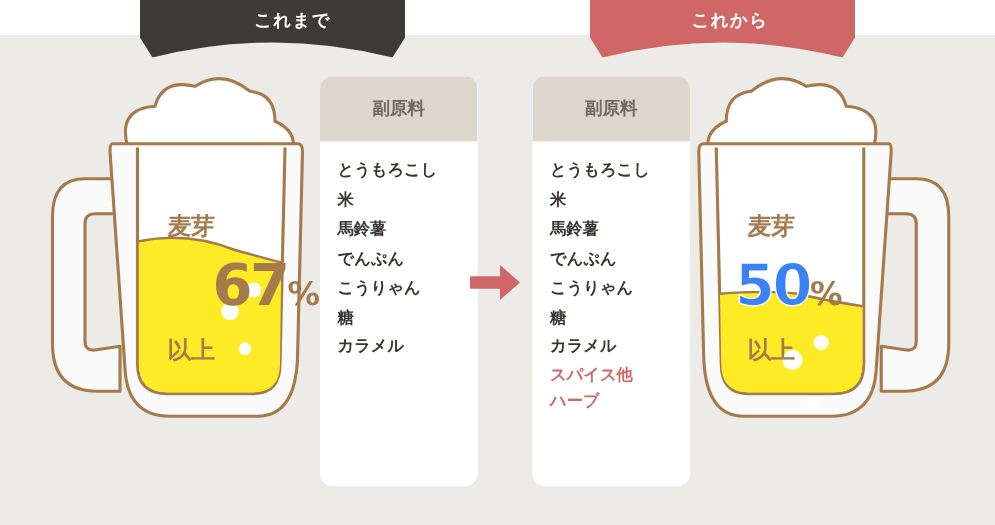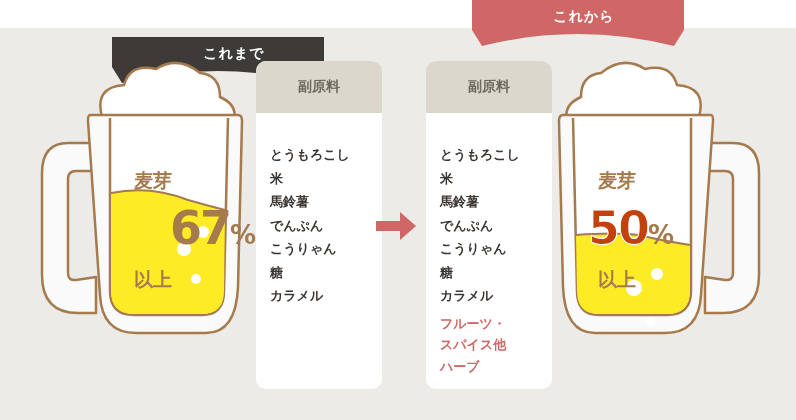--- a/index.html
+++ b/index.html
@@ -6,31 +6,31 @@
   body{width:796px;height:420px;position:relative;overflow:hidden;background:#ffffff;font-family:"DejaVu Sans","Liberation Sans",sans-serif;}
   .bg{position:absolute;left:0;top:28px;width:796px;height:392px;background:#ecebe7;}
   .banner{position:absolute;top:0;height:46px;}
   .banner svg{position:absolute;left:0;top:0;}
   .banner-label{position:absolute;left:0;right:0;top:8px;text-align:center;color:#fff;font-size:14px;font-weight:bold;letter-spacing:1px;}
   .mug{position:absolute;top:55px;width:215px;height:340px;}
   .mug svg{position:absolute;left:0;top:0;}
   .mug-label{position:absolute;color:#a57a4d;font-weight:bold;text-align:left;}
   .card{position:absolute;top:61px;width:126px;height:328px;background:#fff;border-radius:10px;overflow:hidden;}
   .card-head{height:52px;background:#dbd7cc;color:#6f6a61;font-size:14px;font-weight:bold;display:flex;align-items:center;justify-content:center;}
-  .card-list{padding:30px 0 0 14px;margin:0;list-style:none;}
+  .card-list{padding:12px 0 0 14px;margin:0;list-style:none;}
   .card-list li{font-size:13px;font-weight:bold;color:#3b3531;line-height:23.5px;white-space:nowrap;}
   .card-list li.new{color:#cf6767;line-height:21.5px;}
   .arrow{position:absolute;left:376px;top:212px;}
 </style>
 </head>
 <body>
 
 <div class="bg"></div>
 
-<div class="banner" style="left:112px;width:244px;margin-top:37px;">
+<div class="banner" style="left:112px;width:244px;">
   <svg width="212" height="46" viewBox="0 0 212 46">
     <path d="M0 0 H212 V30 L202 46 Q106 22 10 46 L0 30 Z" fill="#3e3a38"></path>
   </svg>
   <div class="banner-label">これまで</div>
 </div>
 
 <div class="banner" style="left:472px;width:224px;">
   <svg width="212" height="46" viewBox="0 0 212 46">
     <path d="M0 0 H212 V30 L202 46 Q106 22 10 46 L0 30 Z" fill="#cf6767"></path>
   </svg>
@@ -82,21 +82,20 @@
 <div class="card" style="left:426px;">
   <div class="card-head">副原料</div>
   <ul class="card-list">
     <li>とうもろこし</li>
     <li>米</li>
     <li>馬鈴薯</li>
     <li>でんぷん</li>
     <li>こうりゃん</li>
     <li>糖</li>
     <li>カラメル</li>
-    <li class="new" style="margin-top:5px;">フルーツ・</li>
     <li class="new">スパイス他</li>
     <li class="new">ハーブ</li>
   </ul>
 </div>
 
 <div class="mug" style="left:548px;">
   <svg width="215" height="340" viewBox="0 0 215 340">
     <g transform="translate(215,0) scale(-1,1)">
       <path d="M54 88 L30 88 Q4 88 4 118 L4 220 Q4 258 40 258 L58 258 L58 222 L38 225 Q30 226 30 218 L30 124 Q30 116 38 116 L54 116 Z" fill="#fafafa" stroke="#a57a4d" stroke-width="2.5" stroke-linejoin="round"></path>
       <path d="M64 62 Q56 32 86 30 Q92 8 118 14 Q140 0 162 18 Q182 20 182 42 Q200 50 196 66 Z" fill="#fff" stroke="#a57a4d" stroke-width="2.5"></path>
@@ -104,16 +103,16 @@
       <path d="M72 63 L72 236 Q72 260 96 260 L164 260 Q186 260 186 236 L190 63" fill="#fff" stroke="#a57a4d" stroke-width="2.5"></path>
       <path d="M73 190 Q100 186 125 180 Q150 177 187 180 L186 236 Q186 259 164 259 L96 259 Q73 259 73 236 Z" fill="#fdeb26"></path>
       <path d="M73 190 Q100 186 125 180 Q150 177 187 180" fill="none" stroke="#a57a4d" stroke-width="2"></path>
     </g>
     <circle cx="109" cy="219" r="6" fill="#fff"></circle>
     <circle cx="86" cy="233" r="8" fill="#fff"></circle>
     <circle cx="103" cy="267" r="5" fill="#fff"></circle>
   </svg>
   <div class="mug-label" style="left:50px;top:113px;width:60px;font-size:19px;">麦芽</div>
   <div class="mug-label" style="left:40px;top:146px;width:90px;">
-    <span style="font-size:46px;letter-spacing:-2px;color:#c2410c;-webkit-text-stroke:1px #fff;">50</span><span style="font-size:26px;">%</span>
+    <span style="font-size:46px;letter-spacing:-2px;color:#3b82f6;-webkit-text-stroke:1px #fff;">50</span><span style="font-size:26px;">%</span>
   </div>
   <div class="mug-label" style="left:50px;top:212px;width:60px;font-size:19px;">以上</div>
 </div>
 
 </body></html>

